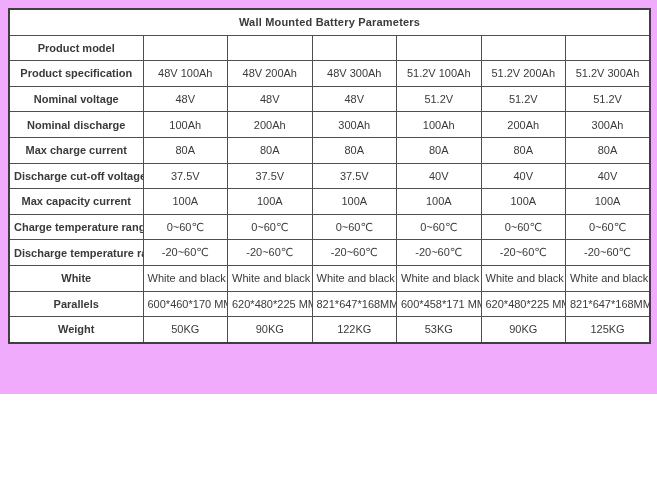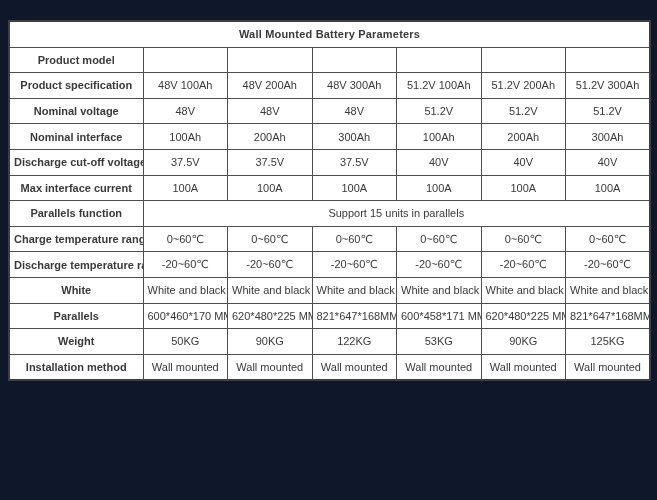--- a/index.html
+++ b/index.html
@@ -3,24 +3,24 @@
 <meta charset="utf-8">
 <style>
   html, body {
     margin: 0;
     padding: 0;
     background: #ffffff;
     font-family: "Liberation Sans", "DejaVu Sans", sans-serif;
   }
   .page {
     width: 657px;
-    height: 500px;
-    background: #0f172a;
+    height: 394px;
+    background: #f0abfc;
     box-sizing: border-box;
-    padding: 20px 8px 7px 8px;
+    padding: 8px 8px 7px 8px;
   }
   table.params {
     width: 641px;
     border-collapse: collapse;
     table-layout: fixed;
     border: 2px solid #3f3f3f;
     background: #ffffff;
   }
   table.params td {
     border: 1px solid #4f4f4f;
@@ -91,49 +91,54 @@
         <tr>
           <td class="label-cell">Nominal voltage</td>
           <td class="value-cell">48V</td>
           <td class="value-cell">48V</td>
           <td class="value-cell">48V</td>
           <td class="value-cell">51.2V</td>
           <td class="value-cell">51.2V</td>
           <td class="value-cell">51.2V</td>
         </tr>
         <tr>
-          <td class="label-cell">Nominal interface</td>
+          <td class="label-cell">Nominal discharge</td>
           <td class="value-cell">100Ah</td>
           <td class="value-cell">200Ah</td>
           <td class="value-cell">300Ah</td>
           <td class="value-cell">100Ah</td>
           <td class="value-cell">200Ah</td>
           <td class="value-cell">300Ah</td>
+        </tr>
+        <tr>
+          <td class="label-cell">Max charge current</td>
+          <td class="value-cell">80A</td>
+          <td class="value-cell">80A</td>
+          <td class="value-cell">80A</td>
+          <td class="value-cell">80A</td>
+          <td class="value-cell">80A</td>
+          <td class="value-cell">80A</td>
         </tr>
         <tr>
           <td class="label-cell">Discharge cut-off voltage</td>
           <td class="value-cell">37.5V</td>
           <td class="value-cell">37.5V</td>
           <td class="value-cell">37.5V</td>
           <td class="value-cell">40V</td>
           <td class="value-cell">40V</td>
           <td class="value-cell">40V</td>
         </tr>
         <tr>
-          <td class="label-cell">Max interface current</td>
+          <td class="label-cell">Max capacity current</td>
           <td class="value-cell">100A</td>
           <td class="value-cell">100A</td>
           <td class="value-cell">100A</td>
           <td class="value-cell">100A</td>
           <td class="value-cell">100A</td>
           <td class="value-cell">100A</td>
-        </tr>
-        <tr>
-          <td class="label-cell">Parallels function</td>
-          <td colspan="6" class="value-cell">Support 15 units in parallels</td>
         </tr>
         <tr>
           <td class="label-cell">Charge temperature range</td>
           <td class="value-cell">0~60℃</td>
           <td class="value-cell">0~60℃</td>
           <td class="value-cell">0~60℃</td>
           <td class="value-cell">0~60℃</td>
           <td class="value-cell">0~60℃</td>
           <td class="value-cell">0~60℃</td>
         </tr>
@@ -166,24 +171,15 @@
         </tr>
         <tr>
           <td class="label-cell">Weight</td>
           <td class="value-cell">50KG</td>
           <td class="value-cell">90KG</td>
           <td class="value-cell">122KG</td>
           <td class="value-cell">53KG</td>
           <td class="value-cell">90KG</td>
           <td class="value-cell">125KG</td>
         </tr>
-        <tr>
-          <td class="label-cell">Installation method</td>
-          <td class="value-cell">Wall mounted</td>
-          <td class="value-cell">Wall mounted</td>
-          <td class="value-cell">Wall mounted</td>
-          <td class="value-cell">Wall mounted</td>
-          <td class="value-cell">Wall mounted</td>
-          <td class="value-cell">Wall mounted</td>
-        </tr>
       </tbody>
   </table>
 </div>
 
 </body></html>

